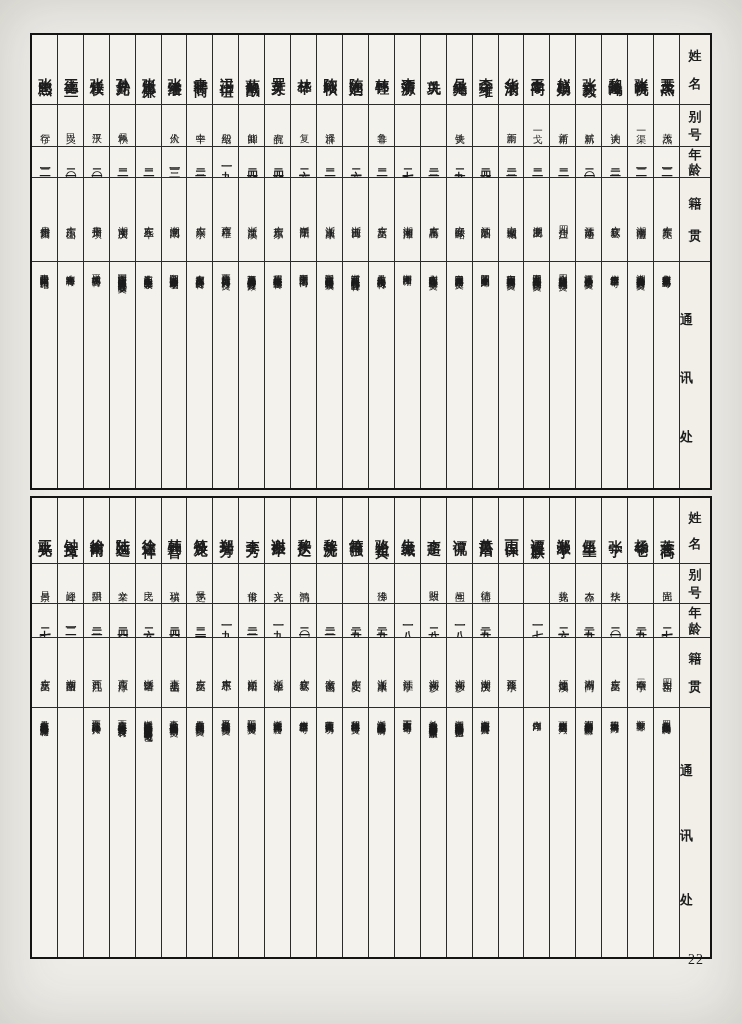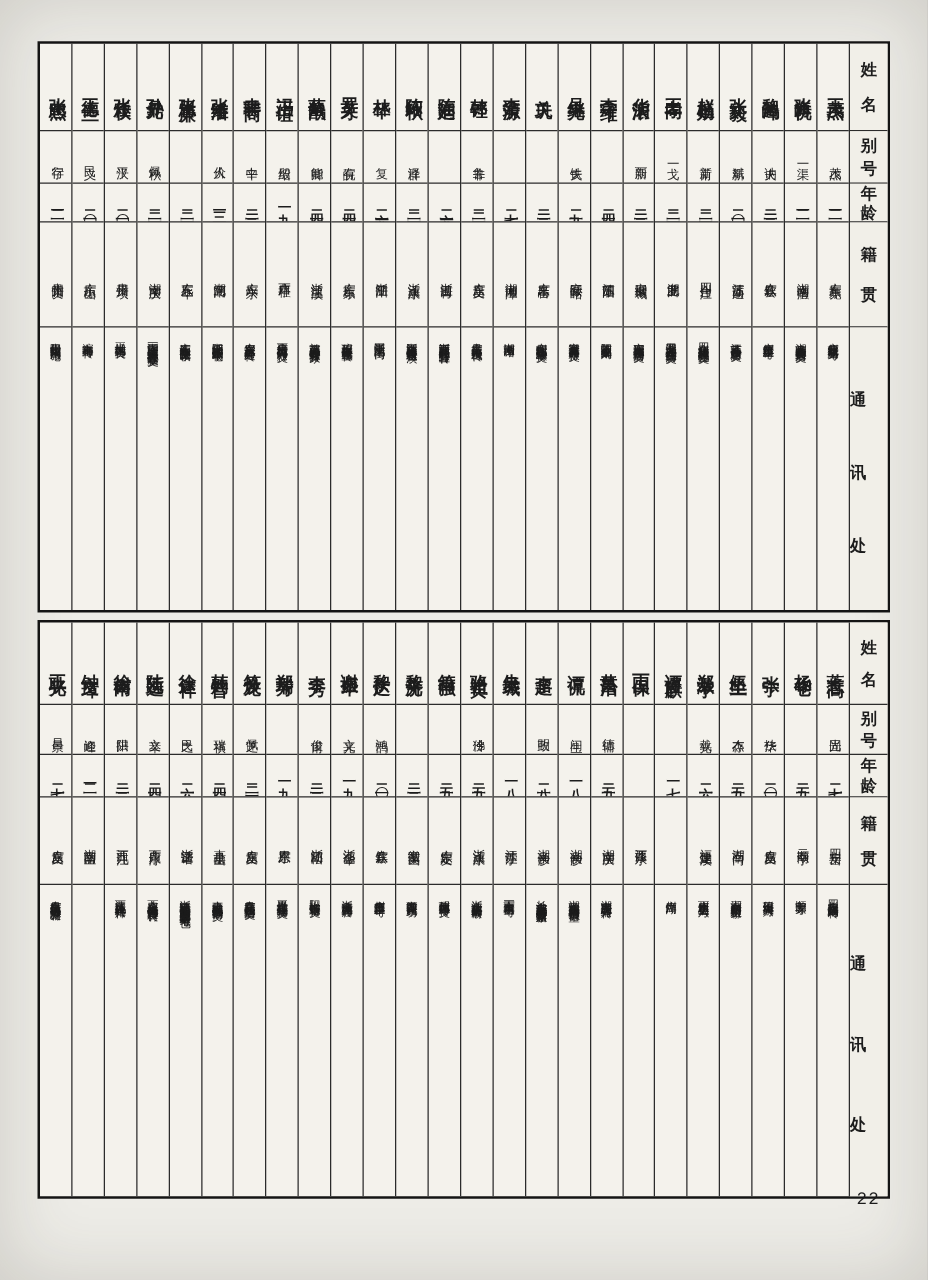--- a/index.html
+++ b/index.html
@@ -53,21 +53,21 @@
   .r1 .vtext{font-size:10px;letter-spacing:1px;}
   .r2 .vtext{font-size:11px;letter-spacing:2px;font-weight:600;}
   .r3 .vtext{font-size:10px;letter-spacing:1px;}
   .addr .vtext{font-size:9px;letter-spacing:.5px;line-height:1.12;}
   
   .hcell{flex-direction:column;justify-content:space-evenly;align-items:center;background:#f1efe8;}
   .hcell .hch{font-size:13px;font-weight:700;line-height:1;}
   .pagenum{
     position:absolute;right:38px;top:952px;
     font-size:14px;letter-spacing:1px;
-    font-family:Liberation Mono, monospace;
+    font-family:Liberation Serif, serif;
   }
 </style>
 </head>
 <body>
 
 <div class="page">
   <div class="sheet">
     <div class="grid" id="grid-top">
         <div class="col hdr">
           <div class="cell hcell r0">

